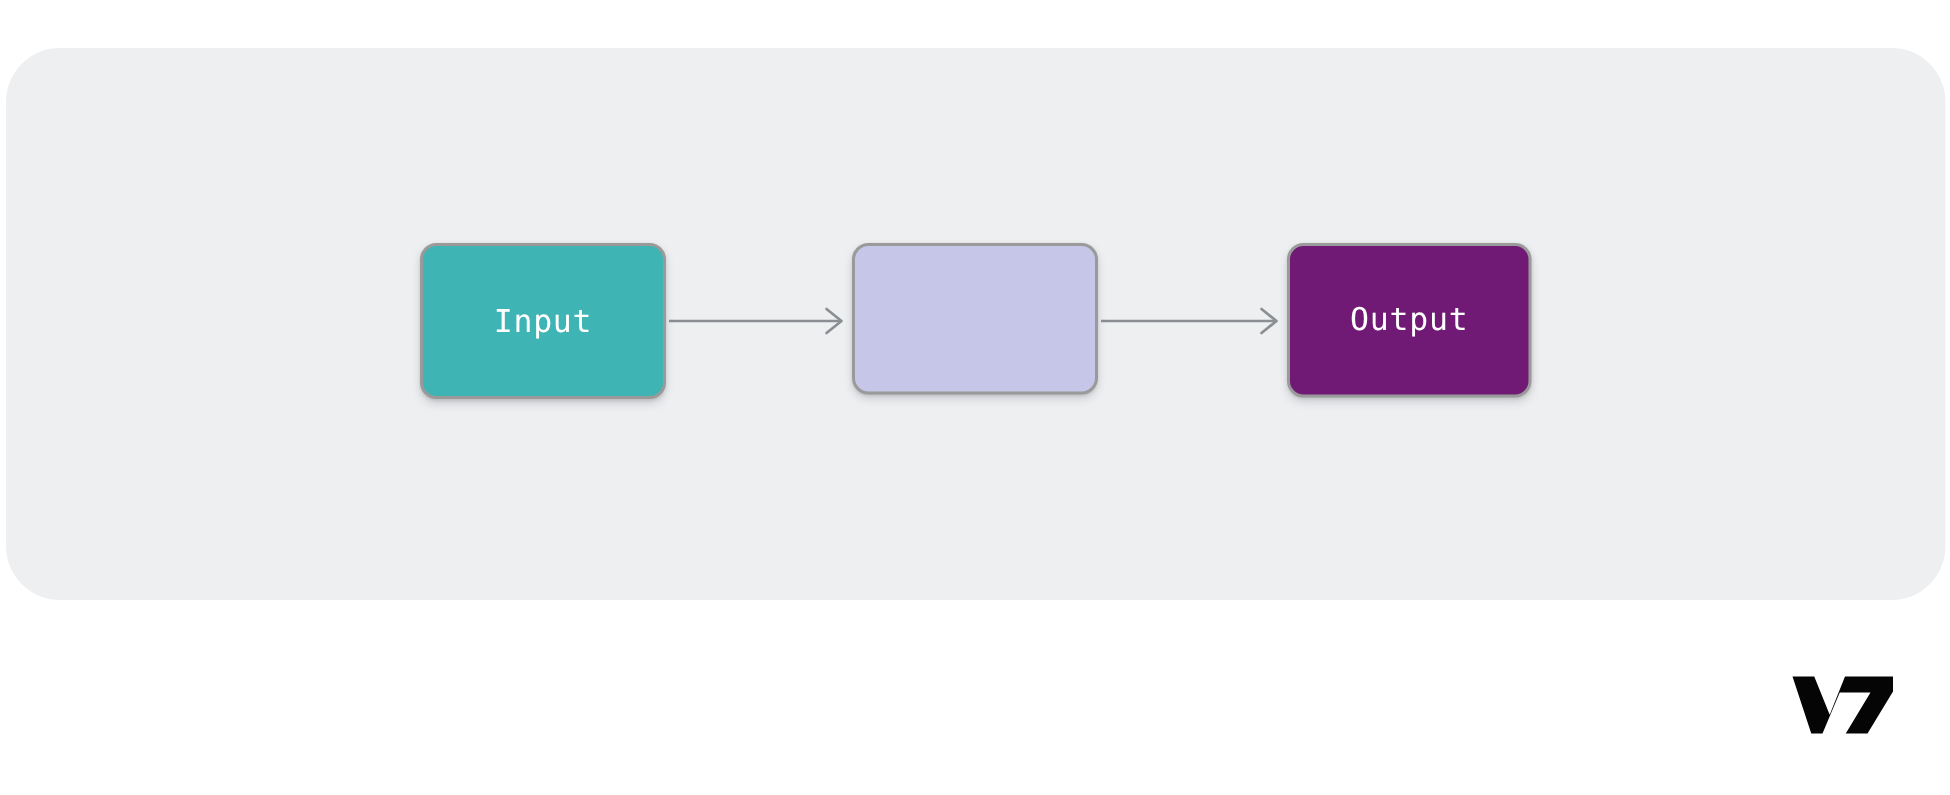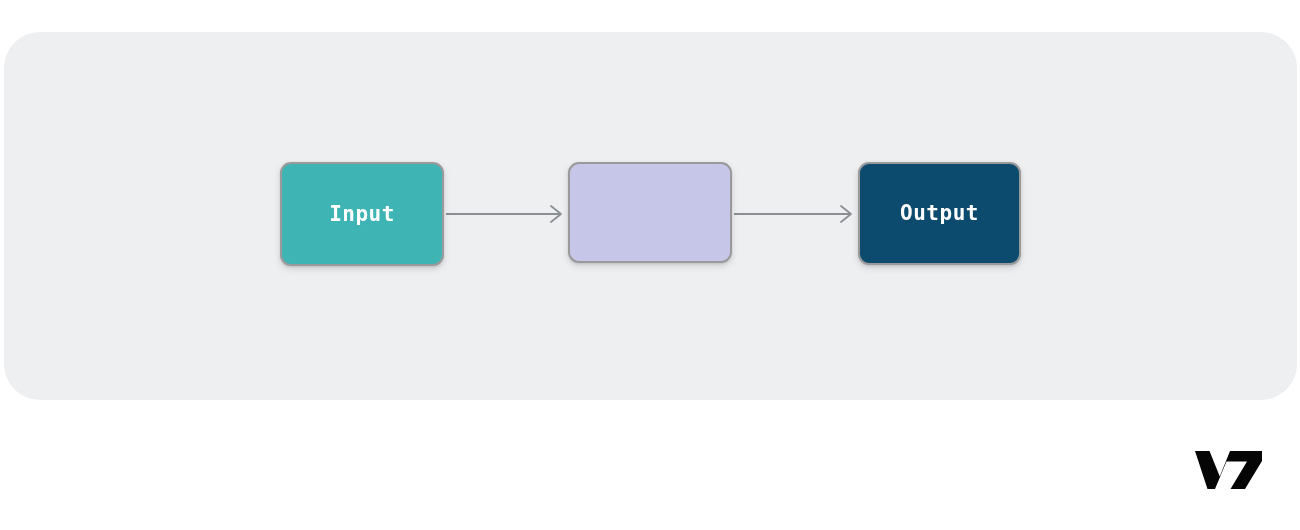--- a/index.html
+++ b/index.html
@@ -37,21 +37,20 @@
   }
 
   
   #stage {
     position: absolute;
     left: 0;
     top: 0;
     width: 1300px;
     height: 466px;
     pointer-events: none;
-    font-weight: bold;
   }
 
   .node {
     position: absolute;
     box-sizing: border-box;
     border: 2px solid #9a9a9a;
     border-radius: 11px;
     display: flex;
     align-items: center;
     justify-content: center;
@@ -83,21 +82,21 @@
     width: 164px;
     height: 101px;
     background: #c6c7e8;
   }
 
   #node-output {
     left: 858px;
     top: 162px;
     width: 163px;
     height: 103px;
-    background: #0c4a6e;
+    background: #701a75;
   }
 
   
   .edge-svg {
     position: absolute;
     left: 0;
     top: 0;
     width: 1300px;
     height: 530px;
     overflow: visible;

